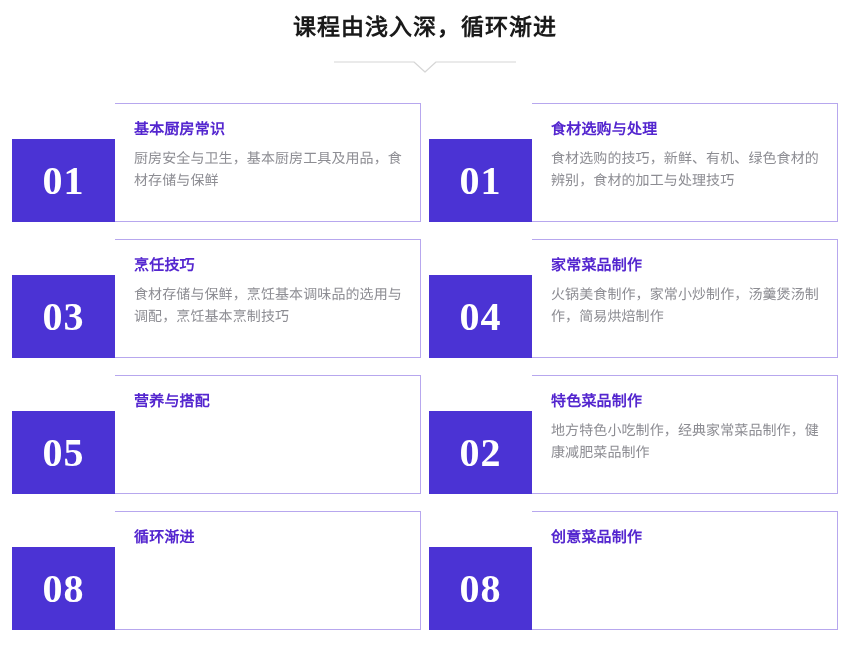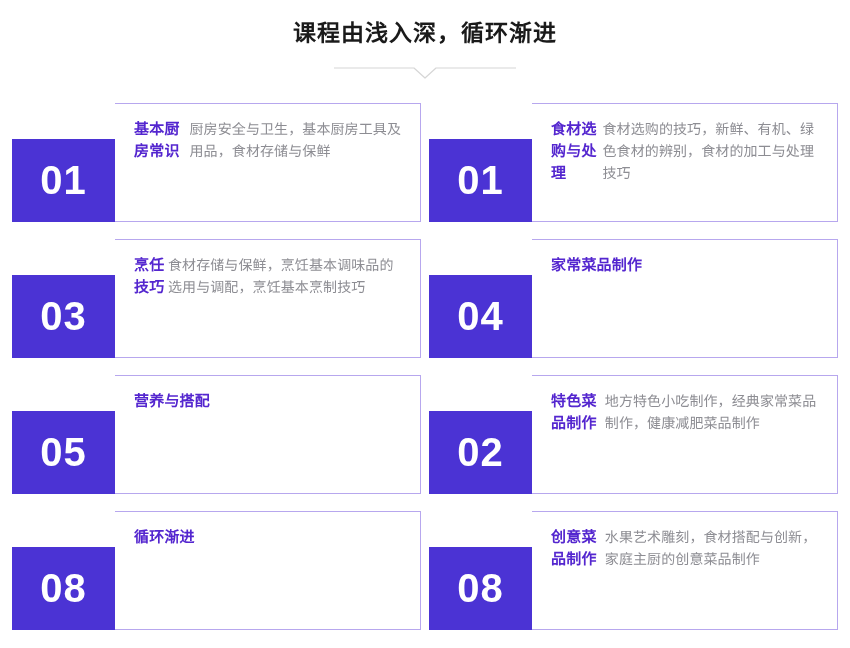--- a/index.html
+++ b/index.html
@@ -27,21 +27,20 @@
     text-align: center;
   }
 
   .page-title {
     font-size: 23px;
     font-weight: bold;
     color: #1a1a1a;
     letter-spacing: 1px;
     line-height: 34px;
     font-family: "Liberation Sans", "DejaVu Sans", sans-serif;
-    margin-top: 6px;
   }
 
   .divider {
     margin: 14px auto 0 auto;
     width: 182px;
     height: 18px;
     position: relative;
   }
 
   .divider svg { display: block; }
@@ -69,31 +68,32 @@
     width: 103px;
     flex: 0 0 103px;
     background: #4b33d4;
     color: #ffffff;
     font-size: 40px;
     font-weight: bold;
     letter-spacing: 1px;
     display: flex;
     align-items: center;
     justify-content: center;
-    font-family: Liberation Sans, sans-serif;
+    font-family: Liberation Serif, serif;
     margin-top: 36px;
   }
 
   .card-body {
     flex: 1 1 auto;
     border: 1px solid #b7a7ee;
     border-left: none;
     background: #ffffff;
     padding: 14px 16px 10px 19px;
     display: flex;
+    flex-direction: column;
     justify-content: flex-start;
     overflow: hidden;
   }
 
   .card-title {
     font-size: 15px;
     font-weight: bold;
     color: #5426cf;
     line-height: 22px;
     margin-bottom: 7px;
@@ -145,20 +145,21 @@
       <div class="card-body">
         <div class="card-title">烹任技巧</div>
         <div class="card-desc">食材存储与保鲜，烹饪基本调味品的选用与调配，烹饪基本烹制技巧</div>
       </div>
     </div>
 
     <div class="card">
       <div class="card-number">04</div>
       <div class="card-body">
         <div class="card-title">家常菜品制作</div>
+        <div class="card-desc">火锅美食制作，家常小炒制作，汤羹煲汤制作，简易烘焙制作</div>
       </div>
     </div>
 
     <div class="card">
       <div class="card-number">05</div>
       <div class="card-body">
         <div class="card-title">营养与搭配</div>
       </div>
     </div>
 
@@ -174,18 +175,17 @@
       <div class="card-number">08</div>
       <div class="card-body">
         <div class="card-title">循环渐进</div>
       </div>
     </div>
 
     <div class="card">
       <div class="card-number">08</div>
       <div class="card-body">
         <div class="card-title">创意菜品制作</div>
-        <div class="card-desc">水果艺术雕刻，食材搭配与创新，家庭主厨的创意菜品制作</div>
       </div>
     </div>
 
   </div>
 </div>
 
 </body></html>

